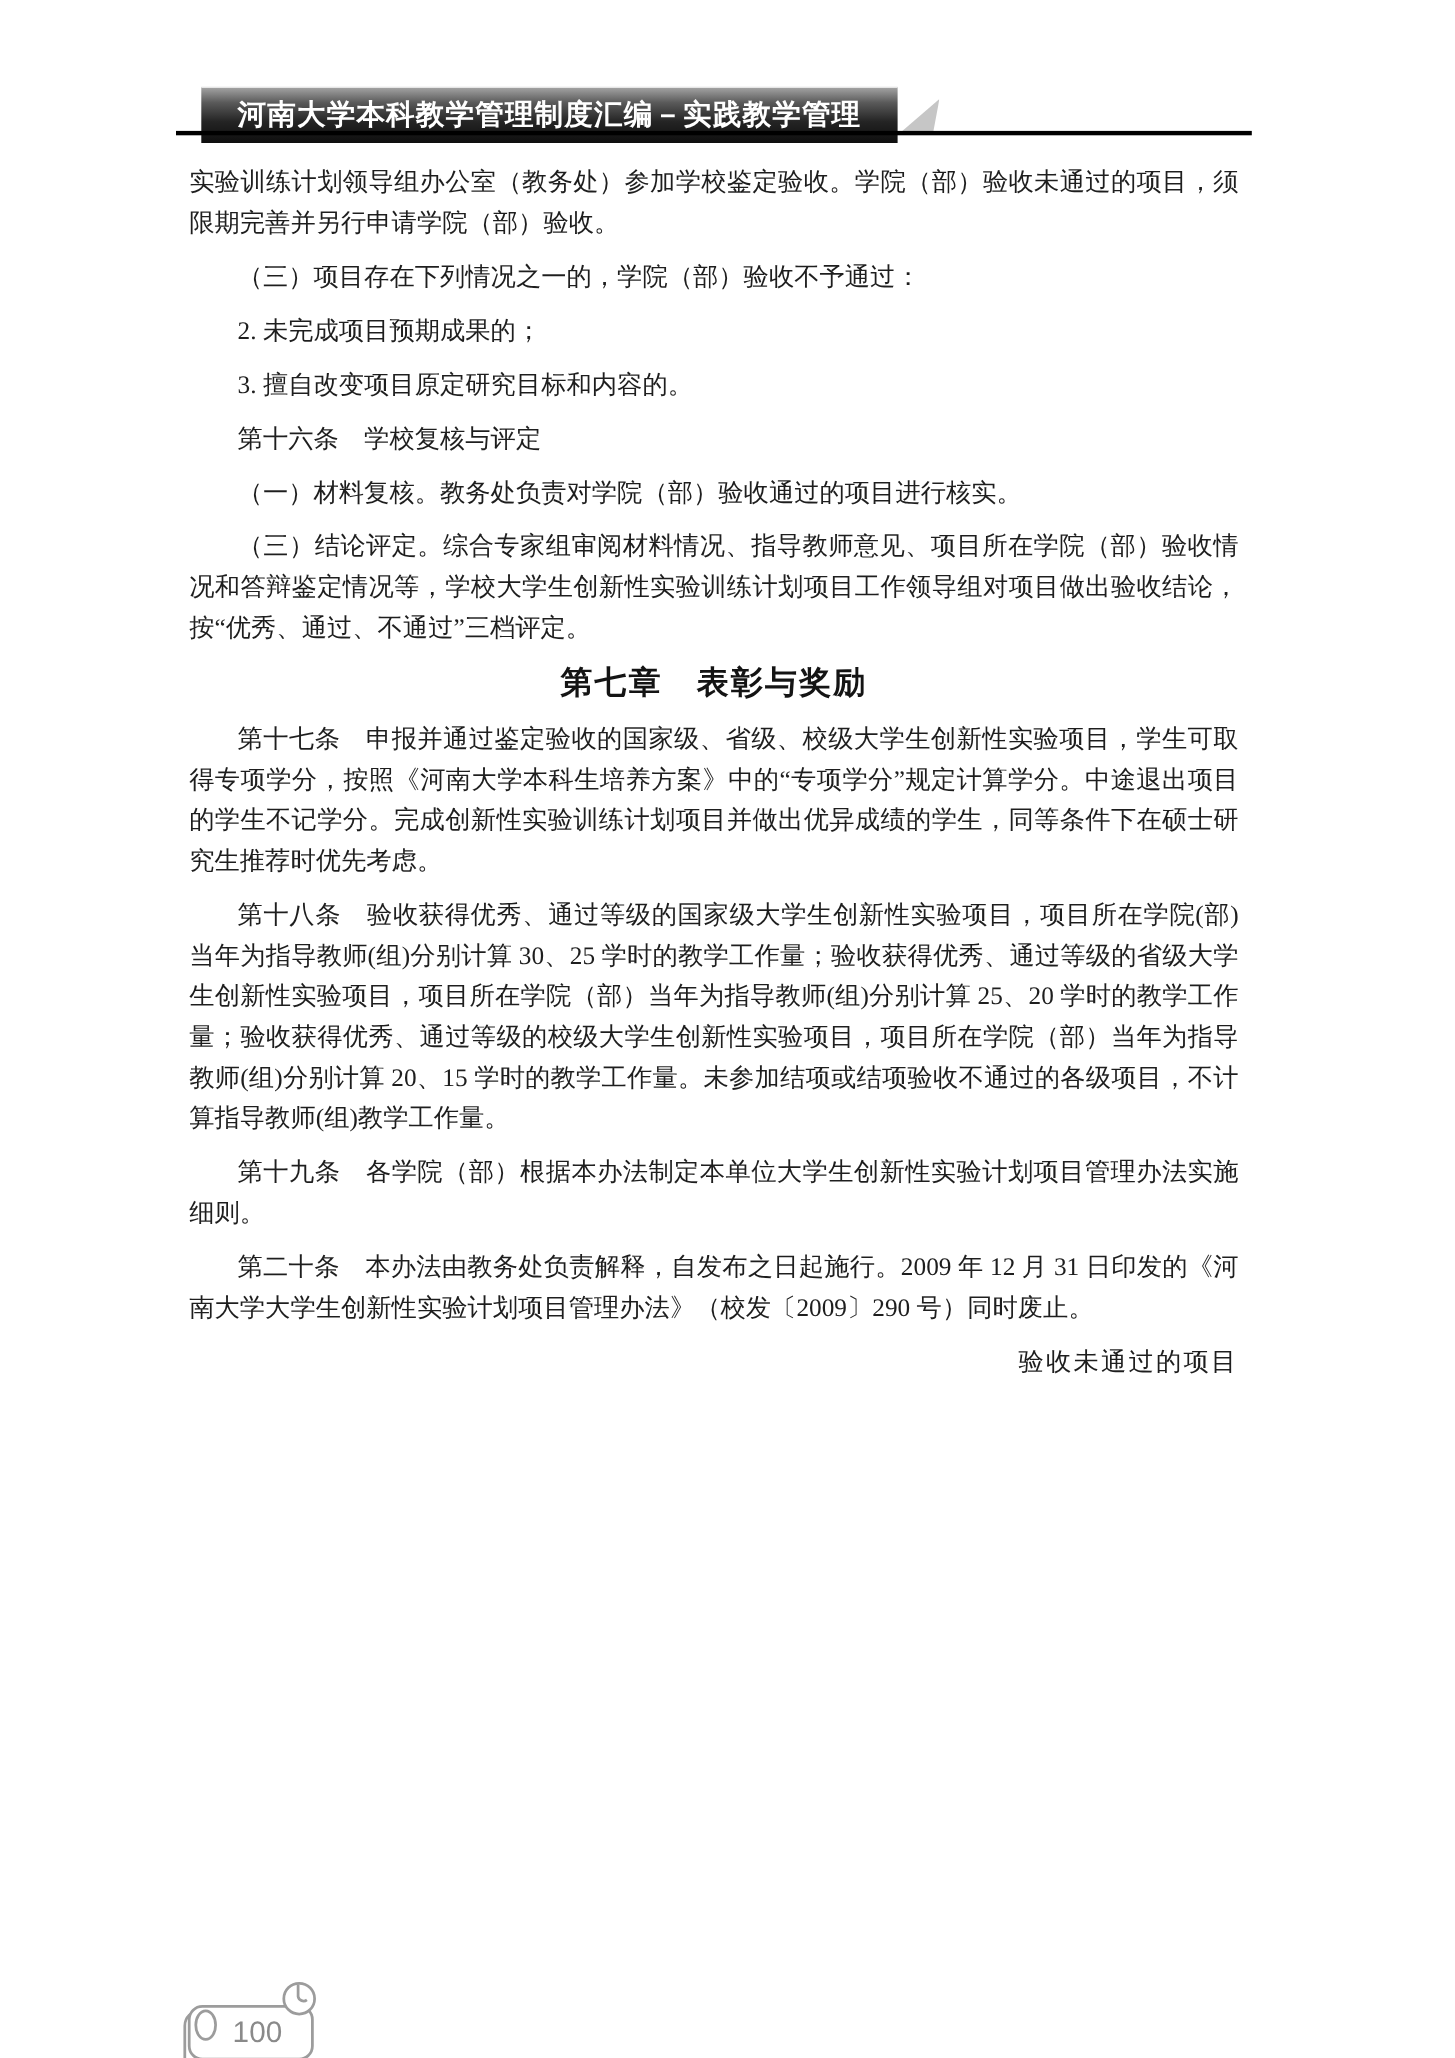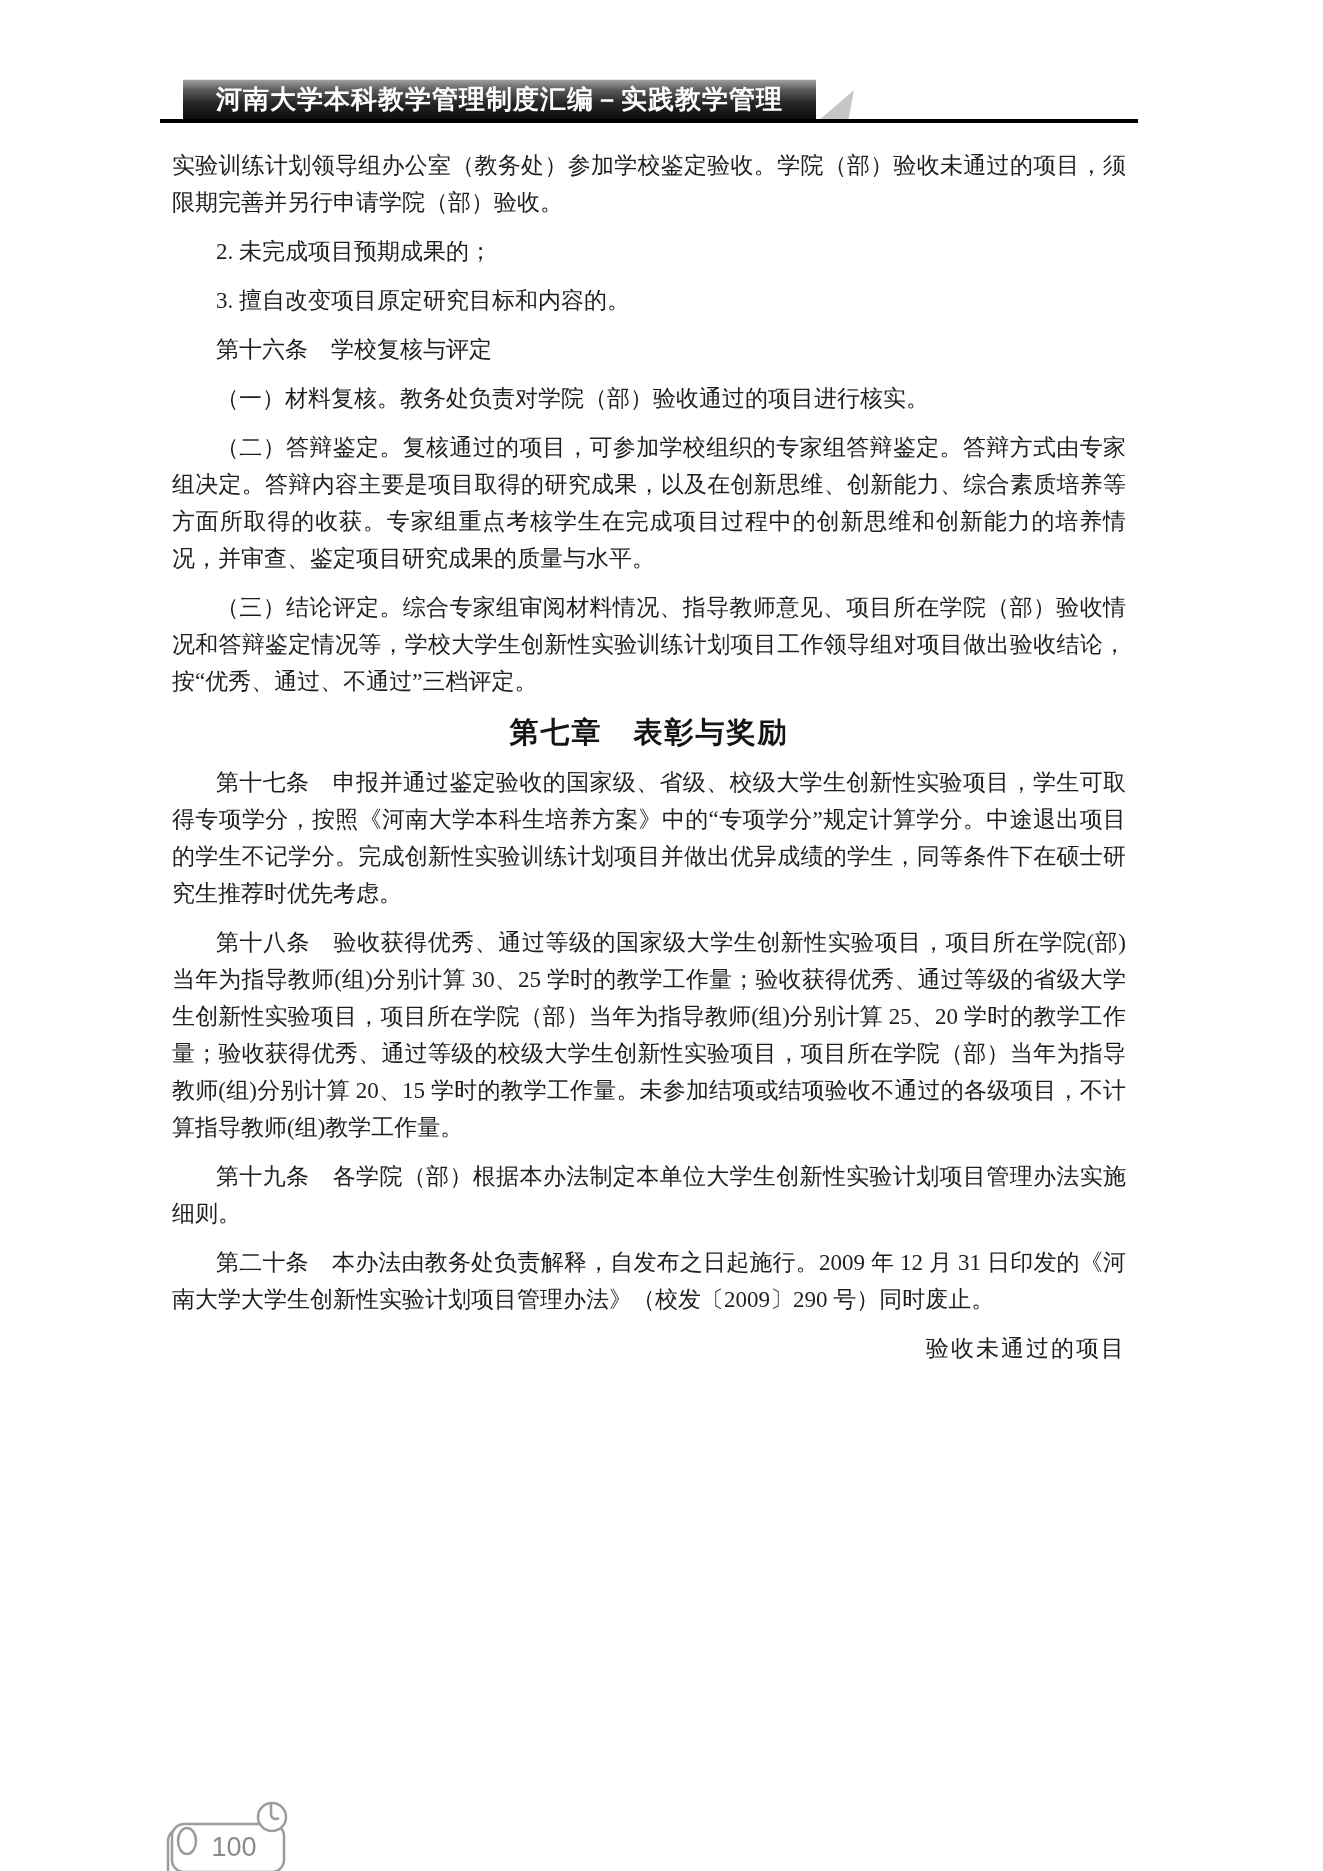--- a/index.html
+++ b/index.html
@@ -8,21 +8,21 @@
     background: #ffffff;
     position: relative;
     font-family: "Liberation Serif", "DejaVu Serif", serif;
     overflow: hidden;
   }
   .page { position: absolute; inset: 0; }
 
   
   .header-bar {
     position: absolute;
-    left: 183px; top: 79px; width: 633px; height: 40px;
+    left: 183px; top: 79px; width: 633px; height: 51px;
     background: linear-gradient(180deg, #a6a6a6 0%, #5a5a5a 28%, #242424 62%, #0e0e0e 100%);
     display: flex; align-items: center; justify-content: center;
     box-shadow: 0 1px 0 #e6e6e6 inset;
   }
   .header-title {
     color: #ffffff;
     font-weight: bold;
     font-size: 26px;
     letter-spacing: 1px;
     white-space: nowrap;
@@ -88,25 +88,25 @@
 <div class="page">
 
   <div class="header-bar">
     <span class="header-title">河南大学本科教学管理制度汇编－实践教学管理</span>
   </div>
   <div class="header-flag"></div>
   <div class="header-rule"></div>
 
   <div class="content">
     <p>实验训练计划领导组办公室（教务处）参加学校鉴定验收。学院（部）验收未通过的项目，须限期完善并另行申请学院（部）验收。</p>
+    <p class="indent">（三）项目存在下列情况之一的，学院（部）验收不予通过：</p>
     <p class="indent">2. 未完成项目预期成果的；</p>
     <p class="indent">3. 擅自改变项目原定研究目标和内容的。</p>
     <p class="indent">第十六条　学校复核与评定</p>
     <p class="indent">（一）材料复核。教务处负责对学院（部）验收通过的项目进行核实。</p>
-    <p class="indent">（二）答辩鉴定。复核通过的项目，可参加学校组织的专家组答辩鉴定。答辩方式由专家组决定。答辩内容主要是项目取得的研究成果，以及在创新思维、创新能力、综合素质培养等方面所取得的收获。专家组重点考核学生在完成项目过程中的创新思维和创新能力的培养情况，并审查、鉴定项目研究成果的质量与水平。</p>
     <p class="indent">（三）结论评定。综合专家组审阅材料情况、指导教师意见、项目所在学院（部）验收情况和答辩鉴定情况等，学校大学生创新性实验训练计划项目工作领导组对项目做出验收结论，按“优秀、通过、不通过”三档评定。</p>
     <p class="chapter">第七章　表彰与奖励</p>
     <p class="indent">第十七条　申报并通过鉴定验收的国家级、省级、校级大学生创新性实验项目，学生可取得专项学分，按照《河南大学本科生培养方案》中的“专项学分”规定计算学分。中途退出项目的学生不记学分。完成创新性实验训练计划项目并做出优异成绩的学生，同等条件下在硕士研究生推荐时优先考虑。</p>
     <p class="indent">第十八条　验收获得优秀、通过等级的国家级大学生创新性实验项目，项目所在学院(部)当年为指导教师(组)分别计算 30、25 学时的教学工作量；验收获得优秀、通过等级的省级大学生创新性实验项目，项目所在学院（部）当年为指导教师(组)分别计算 25、20 学时的教学工作量；验收获得优秀、通过等级的校级大学生创新性实验项目，项目所在学院（部）当年为指导教师(组)分别计算 20、15 学时的教学工作量。未参加结项或结项验收不通过的各级项目，不计算指导教师(组)教学工作量。</p>
     <p class="indent">第十九条　各学院（部）根据本办法制定本单位大学生创新性实验计划项目管理办法实施细则。</p>
     <p class="indent">第二十条　本办法由教务处负责解释，自发布之日起施行。2009 年 12 月 31 日印发的《河南大学大学生创新性实验计划项目管理办法》（校发〔2009〕290 号）同时废止。</p>
     <p class="date-line">验收未通过的项目</p>
   </div>
 
   <div class="footer-scroll">

